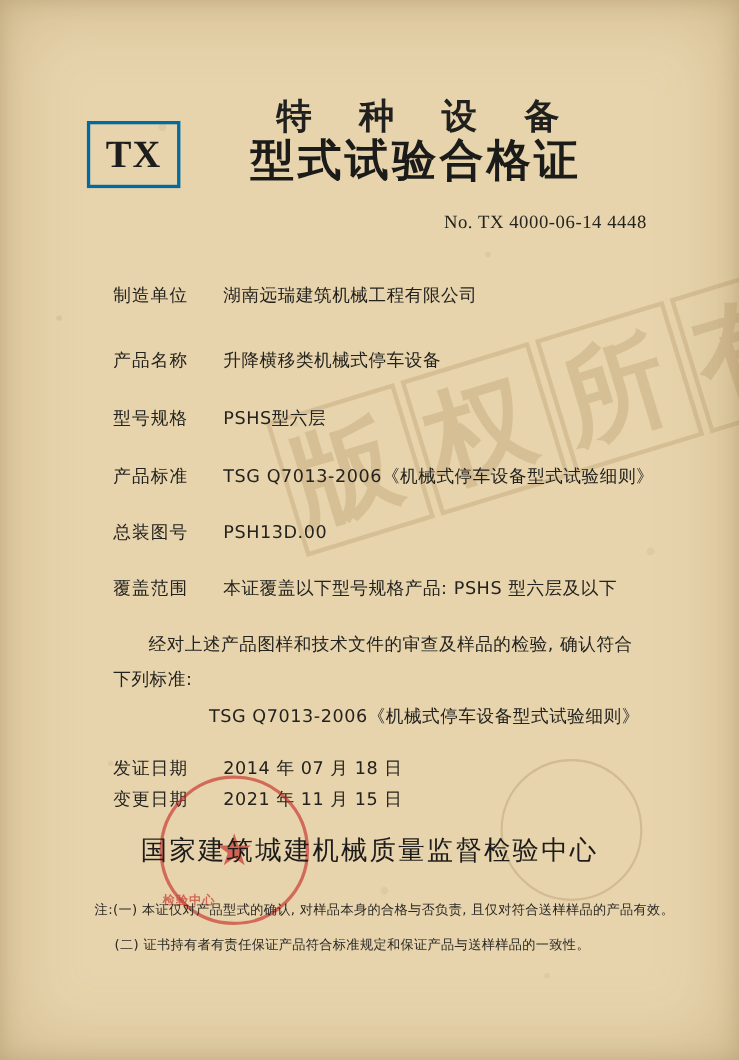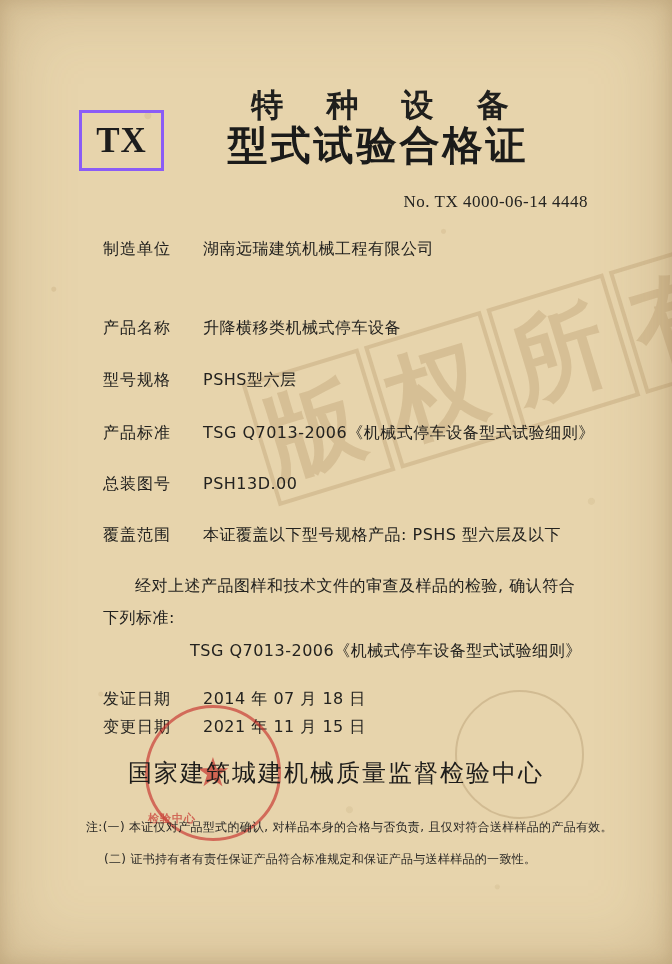--- a/index.html
+++ b/index.html
@@ -78,21 +78,21 @@
     margin-right: 6px;
   }
 
   
   .tx-box {
     position: absolute;
     left: 79px;
     top: 110px;
     width: 79px;
     height: 55px;
-    border: 3px solid #8b5cf6;
+    border: 3px solid #0369a1;
     display: flex;
     align-items: center;
     justify-content: center;
   }
   .tx-box .tx-text {
     font-family: "Liberation Serif", serif;
     font-size: 35px;
     font-weight: bold;
     color: #1d1d1d;
     letter-spacing: 1px;
@@ -279,21 +279,21 @@
 
   <div class="tx-box">
     <div class="tx-text">TX</div>
   </div>
 
   <div class="title-small">特 种 设 备</div>
   <div class="title-main">型式试验合格证</div>
 
   <div class="cert-no">No. TX 4000-06-14 4448</div>
 
-  <div class="field" style="top:239px;font-family:Liberation Serif, serif;">
+  <div class="field" style="top:259px;font-family:Liberation Serif, serif;">
     <span class="label">制造单位</span><span class="value">湖南远瑞建筑机械工程有限公司</span>
   </div>
 
   <div class="field" style="top:318px;">
     <span class="label">产品名称</span><span class="value">升降横移类机械式停车设备</span>
   </div>
 
   <div class="field" style="top:370px;">
     <span class="label">型号规格</span><span class="value">PSHS型六层</span>
   </div>

